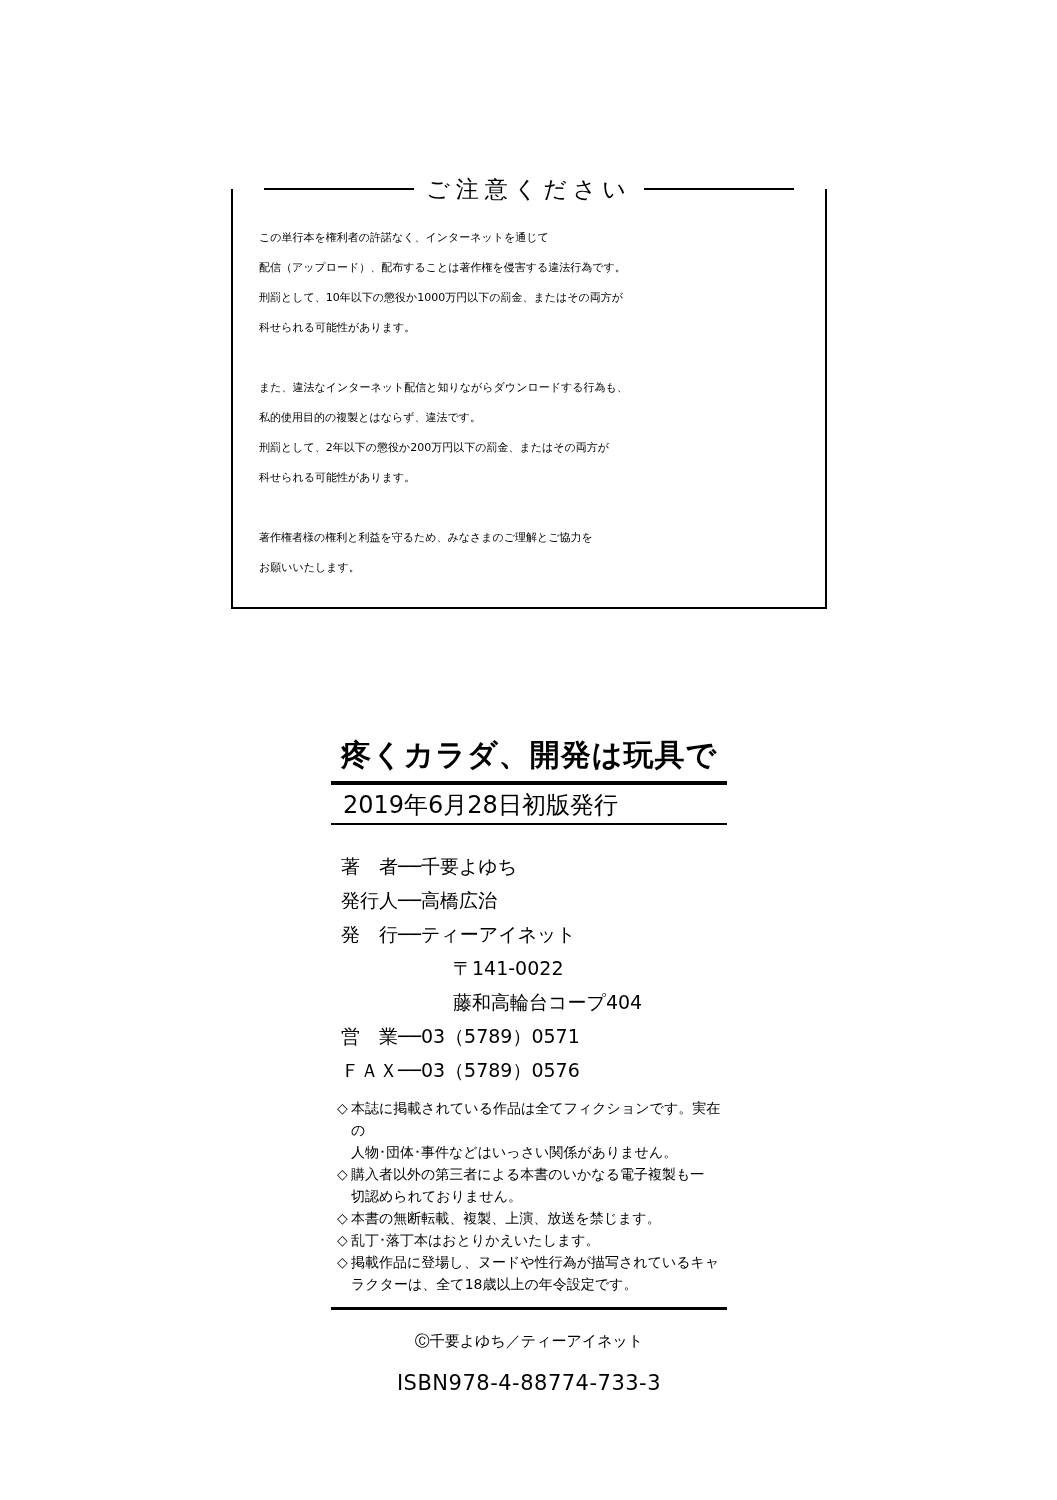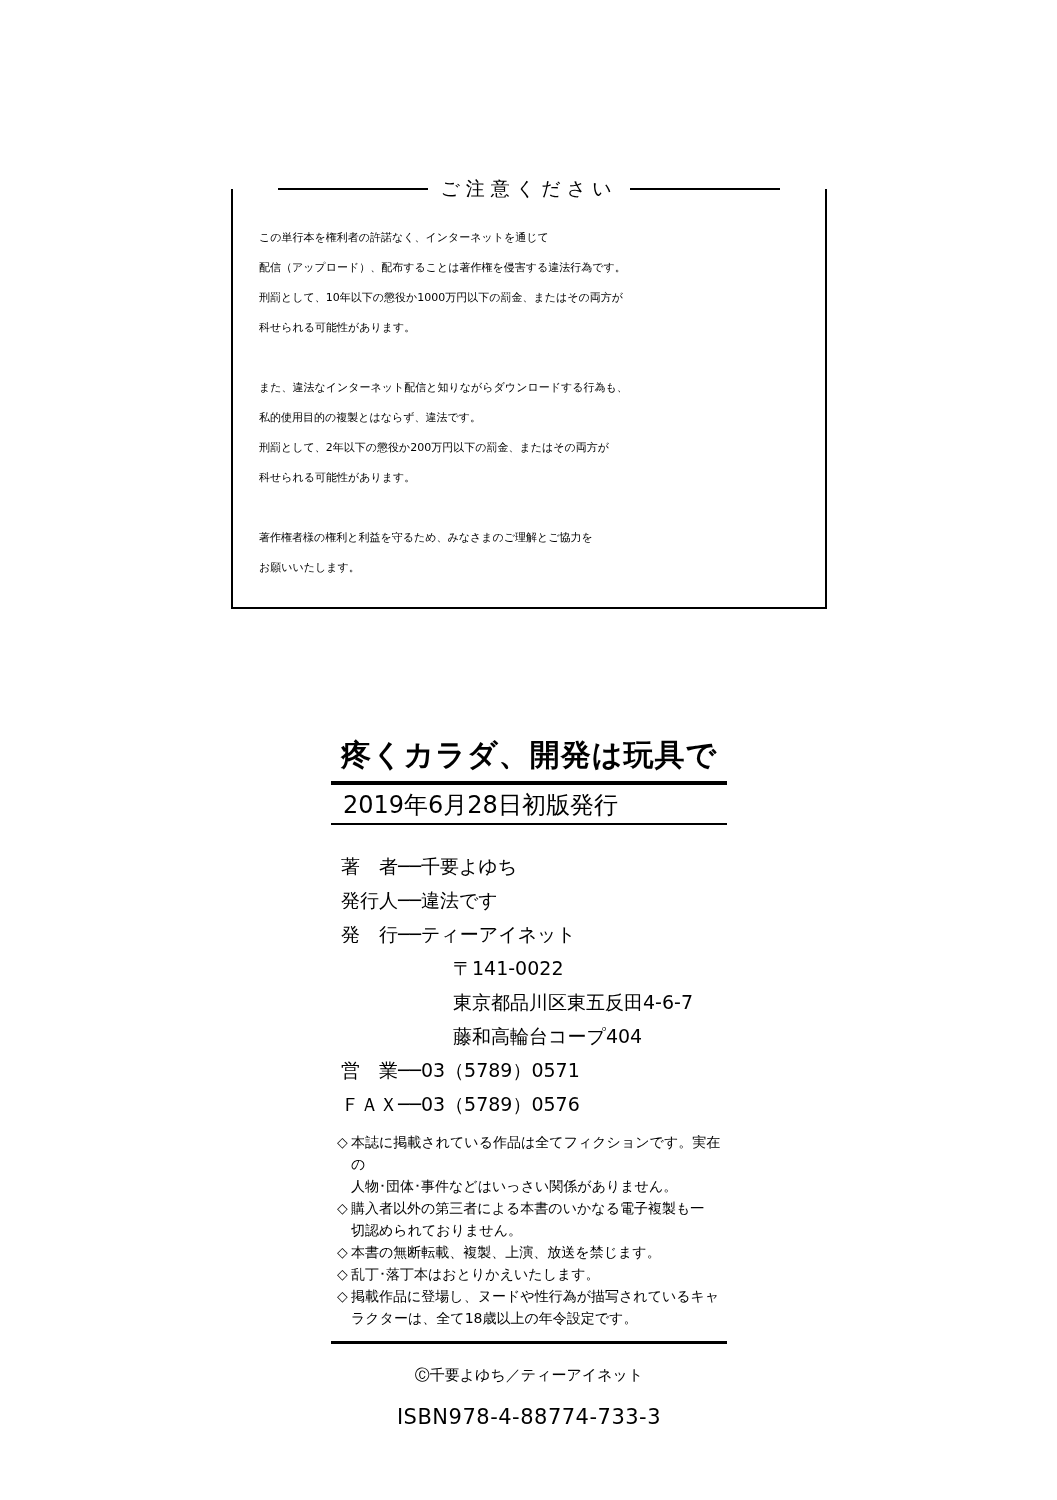--- a/index.html
+++ b/index.html
@@ -30,21 +30,21 @@
     gap: 12px;
     height: 22px;
   }
   .notice-rule {
     height: 0;
     border-top: 2px solid #000;
     flex: 0 0 auto;
     width: 150px;
   }
   .notice-title {
-    font-size: 19px;
+    font-size: 23px;
     letter-spacing: 6px;
     white-space: nowrap;
     font-family: "DejaVu Sans", "Liberation Sans", sans-serif;
     font-weight: 500;
   }
   .notice-box {
     border: 2px solid #000;
     border-top: none;
     box-sizing: border-box;
     width: 596px;
@@ -189,27 +189,26 @@
   <div class="book-title">疼くカラダ、開発は玩具で</div>
   <div class="rule-thick"></div>
   <div class="pubdate">2019年6月28日初版発行</div>
   <div class="rule-thin"></div>
 
   <div class="credits">
     <div class="credit-line">
       <span class="lbl">著　者</span><span>──</span><span>千要よゆち</span>
     </div>
     <div class="credit-line">
-      <span class="lbl">発行人</span><span>──</span><span>違法です</span>
+      <span class="lbl">発行人</span><span>──</span><span>高橋広治</span>
     </div>
     <div class="credit-line">
       <span class="lbl">発　行</span><span>──</span><span>ティーアイネット</span>
     </div>
     <div class="credit-indent">〒141-0022</div>
-    <div class="credit-indent">東京都品川区東五反田4-6-7</div>
     <div class="credit-indent">藤和高輪台コープ404</div>
     <div class="credit-line">
       <span class="lbl">営　業</span><span>──</span><span>03（5789）0571</span>
     </div>
     <div class="credit-line">
       <span class="lbl">ＦＡＸ</span><span>──</span><span>03（5789）0576</span>
     </div>
   </div>
 
   <div class="disclaimers">

